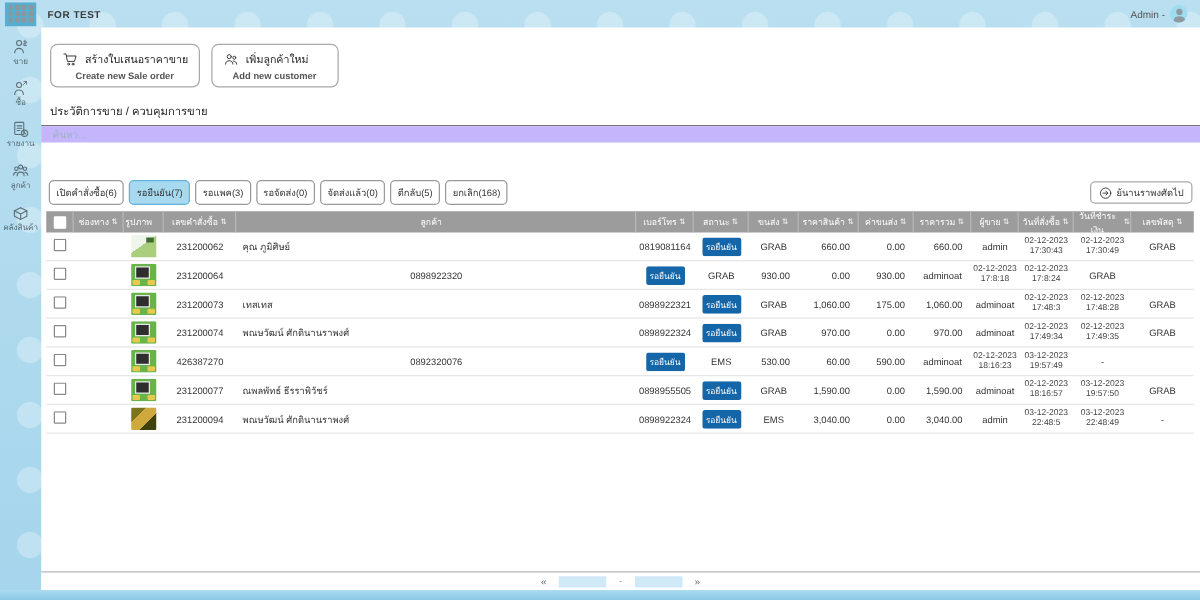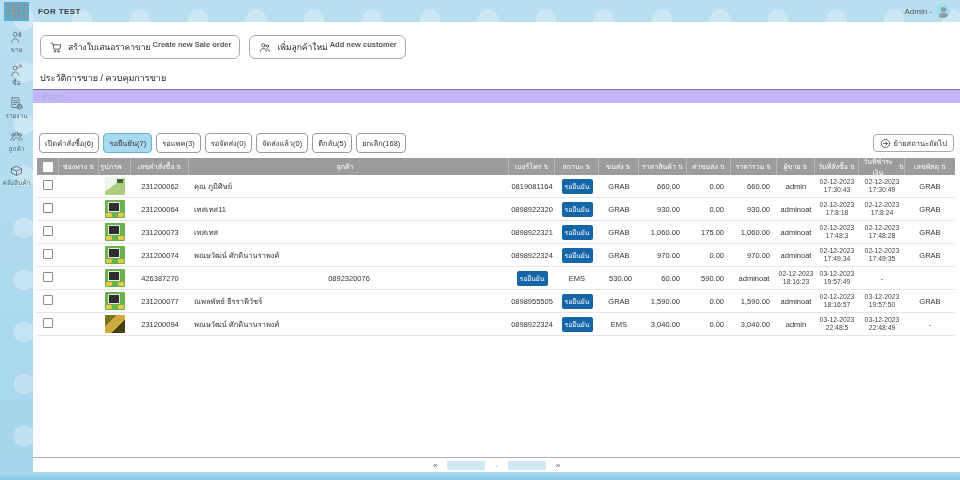--- a/index.html
+++ b/index.html
@@ -18,21 +18,21 @@
   .avatar{width:14px;height:14px;border-radius:50%;background:#9edcf0;position:relative;overflow:hidden;}
   .avatar::before{content:"";position:absolute;left:4.5px;top:2.5px;width:5px;height:5px;border-radius:50%;background:#8e9aa0;}
   .avatar::after{content:"";position:absolute;left:2.5px;top:8.5px;width:9px;height:6px;border-radius:50% 50% 0 0;background:#8e9aa0;}
   
   .sidebar{position:absolute;top:22px;left:0;bottom:8px;width:33px;display:flex;flex-direction:column;align-items:center;padding-top:8px;gap:10px;}
   .side-item{display:flex;flex-direction:column;align-items:center;gap:1px;font-size:6.5px;color:#55666e;cursor:pointer;text-align:center;line-height:1.1;}
   .side-item svg{width:15px;height:15px;stroke:#5d6e76;fill:none;stroke-width:1.4;stroke-linecap:round;stroke-linejoin:round;}
   
   .main{position:absolute;left:33px;top:22px;right:0;bottom:8px;background:#fff;box-sizing:border-box;}
   .actions{display:flex;gap:9px;padding:13px 0 9px 7px;}
-  .action-btn{border:1px solid #a9a9a9;border-radius:6px;background:#fff;padding:4px 8px;display:flex;gap:2px;cursor:pointer;min-width:102px;}
+  .action-btn{border:1px solid #a9a9a9;border-radius:6px;background:#fff;padding:4px 8px;display:flex;flex-direction:column;gap:2px;cursor:pointer;min-width:102px;}
   .action-main{display:flex;align-items:center;gap:5px;font-size:8.5px;color:#222;}
   .action-main svg{width:14px;height:13px;stroke:#333;fill:none;stroke-width:1.4;stroke-linecap:round;stroke-linejoin:round;}
   .action-sub{font-size:7.5px;color:#555;text-align:center;font-weight:bold;}
   .breadcrumb{margin:1px 0 0;padding:2px 0 4px 7px;font-size:9px;color:#222;border-bottom:1px solid #777;}
   .search-strip{background:#c4b5fd;padding:0 7px;height:13px;display:flex;align-items:center;}
   .search-strip input{border:none;background:transparent;outline:none;font-size:8px;color:#555;width:100%;font-family:inherit;}
   .search-strip input::placeholder{color:#9fb4bd;}
   .toolbar{display:flex;align-items:center;gap:4px;padding:5px 6px 4px 6px;margin-top:25px;}
   .tab{border:1px solid #9a9a9a;border-radius:4px;background:#fff;font-size:7.5px;color:#333;padding:3px 5px;cursor:pointer;white-space:nowrap;}
   .tab.active{background:#a7d9ef;border-color:#62b4da;}
@@ -190,21 +190,21 @@
         
           <button class="tab"><span>ตีกลับ(5)</span></button>
         
           <button class="tab"><span>ยกเลิก(168)</span></button>
         </span>
       <button class="move-btn">
         <svg viewBox="0 0 24 24">
             <circle cx="12" cy="12" r="9"></circle>
             <path d="M7.5 12h8M12.5 8.5L16 12l-3.5 3.5"></path>
           </svg>
-        <span>ย้ายสถานะถัดไป</span>
+        <span>ย้นานราพงศัดไป</span>
       </button>
     </div>
 
     <div class="table">
       <div class="trow thead">
         <div class="cell">
             <span class="cb"></span>
           </div>
 
           <div class="cell">
@@ -301,21 +301,20 @@
               <div>17:30:49</div>
             </div>
             <div class="cell">GRAB</div>
           </div>
 
           <div class="trow">
             <div class="cell"><span class="cb"></span></div>
             <div class="cell"><span class="line-icon"></span></div>
             <div class="cell"><span class="thumb thumb-b"></span></div>
             <div class="cell">231200064</div>
-            <div class="cell cust">เทสเทส11</div>
             <div class="cell">0898922320</div>
             <div class="cell"><span class="badge">รอยืนยัน</span></div>
             <div class="cell">GRAB</div>
             <div class="cell num">930.00</div>
             <div class="cell num">0.00</div>
             <div class="cell num">930.00</div>
             <div class="cell">adminoat</div>
             <div class="cell dates">
               <div>02-12-2023</div>
               <div>17:8:18</div>

